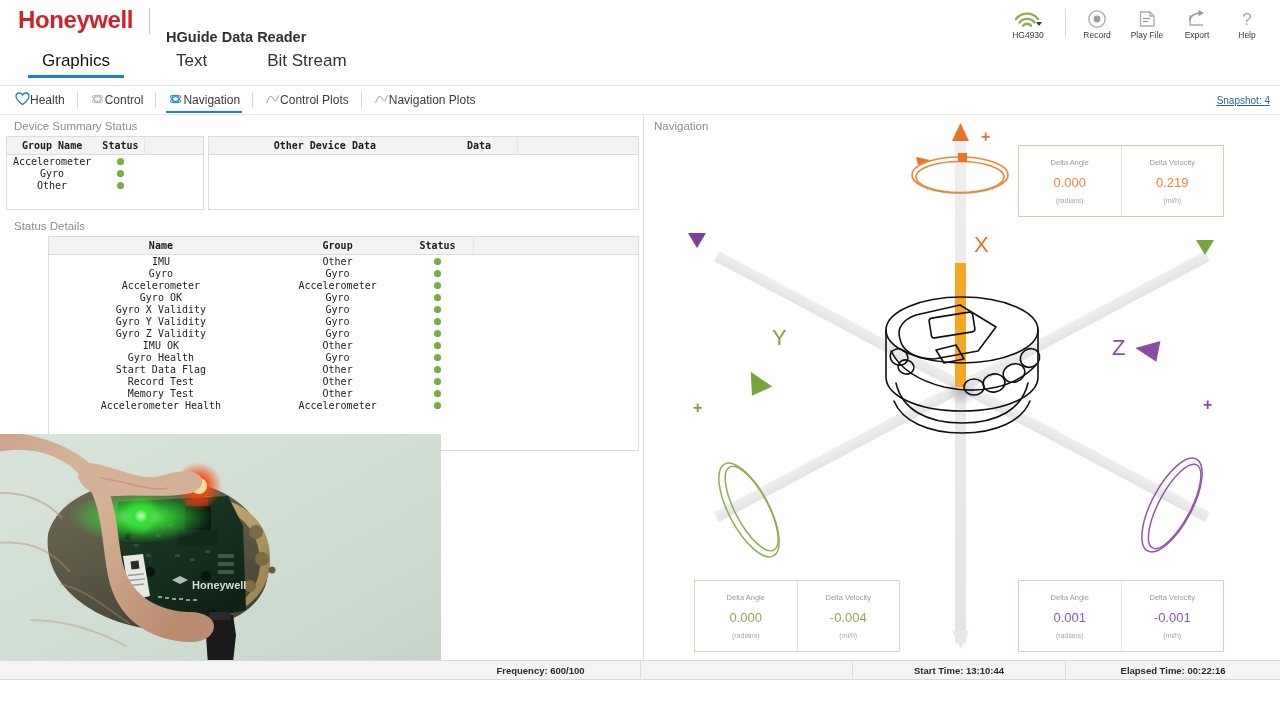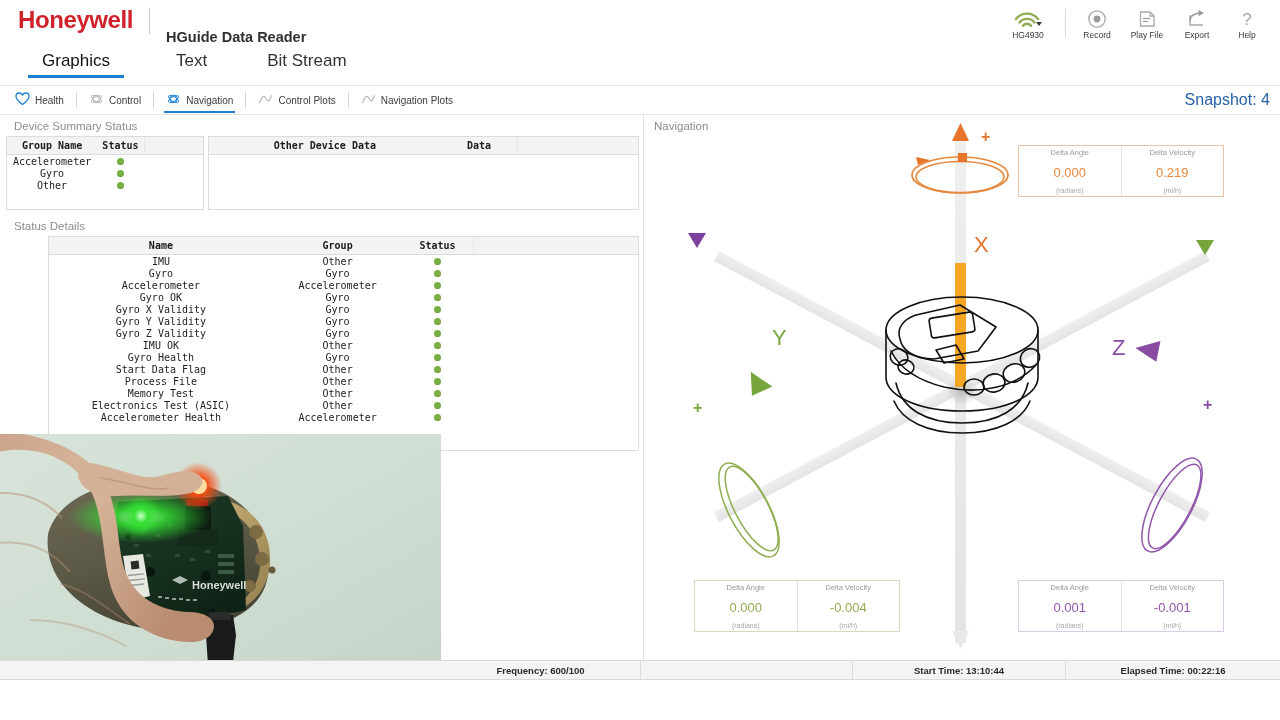--- a/index.html
+++ b/index.html
@@ -53,31 +53,31 @@
     background:#1b7fd4;
   }
   .tabs-rule { position:absolute; left:0; top:85px; width:1280px; height:1px; background:#e2e2e2; }
 
   
   .subbar {
     position:absolute; left:0; top:86px; width:1280px; height:28px;
     background:#fff; display:flex; align-items:center;
   }
   .sub-item {
-    display:flex; align-items:center; gap:5px; height:28px;
+    display:flex; align-items:center; height:28px;
     padding:0 9px; cursor:pointer; position:relative;
-    font-size:10px; color:#3c3c3c;
+    font-size:12px; color:#3c3c3c;
   }
   .sub-item.active::after{
     content:""; position:absolute; left:7px; right:7px; bottom:1px; height:2px; background:#1b7fd4;
   }
   .sub-div { width:1px; height:16px; background:#d5d5d5; margin:0 3px; }
   .snapshot {
-    margin-left:auto; margin-right:10px; font-size:16px; color:#2a62a8;
-    cursor:pointer;text-align:center;
+    margin-left:auto; margin-right:10px; font-size:10px; color:#2a62a8;
+    text-decoration:underline; cursor:pointer;text-align:center;
   }
   .subbar-rule { position:absolute; left:0; top:114px; width:1280px; height:1px; background:#e4e4e4; }
 
   
   .leftpanel { position:absolute; left:0; top:115px; width:643px; height:545px; background:#fff; }
   .panel-rule-v { position:absolute; left:643px; top:115px; width:1px; height:545px; background:#e0e0e0; }
 
   .grp-label { font-size:11.5px; color:#8d8d8d; padding:5px 0 4px 14px; }
 
   .tbl-wrap {
@@ -107,21 +107,21 @@
     overflow:hidden; background:#cfdcd3;
   }
 
   
   .navpanel { position:absolute; left:644px; top:115px; width:636px; height:545px; background:#fff; }
   .nav-label { font-size:11.5px; color:#8d8d8d; padding:5px 0 0 10px; }
 
   .nav-stage { position:absolute; left:0; top:0; width:636px; height:545px; }
 
   .databox {
-    position:absolute; width:206px; height:52px; background:#fff;
+    position:absolute; width:206px; height:72px; background:#fff;
     border:1px solid #ddd; display:flex;
   }
   .databox .half { flex:1; display:flex; flex-direction:column; align-items:center; justify-content:center; }
   .databox .half + .half { border-left:1px solid #e3e3e3; }
   .databox .t { font-size:7.5px; color:#9a9a9a; }
   .databox .v { font-size:13px; margin:8px 0 7px 0; }
   .databox .u { font-size:7px; color:#a8a8a8; }
 
   .box-x { left:374px; top:30px; border-color:#e8c3a8; }
   .box-x .v { color:#e8873b; }
@@ -408,33 +408,27 @@
               <td><span class="dot"></span></td>
               <td></td>
             </tr>
             <tr>
               <td>Start Data Flag</td>
               <td>Other</td>
               <td><span class="dot"></span></td>
               <td></td>
             </tr>
             <tr>
-              <td>Process File</td>
+              <td>Record Test</td>
               <td>Other</td>
               <td><span class="dot"></span></td>
               <td></td>
             </tr>
             <tr>
               <td>Memory Test</td>
-              <td>Other</td>
-              <td><span class="dot"></span></td>
-              <td></td>
-            </tr>
-            <tr>
-              <td>Electronics Test (ASIC)</td>
               <td>Other</td>
               <td><span class="dot"></span></td>
               <td></td>
             </tr>
             <tr>
               <td>Accelerometer Health</td>
               <td>Accelerometer</td>
               <td><span class="dot"></span></td>
               <td></td>
             </tr>

